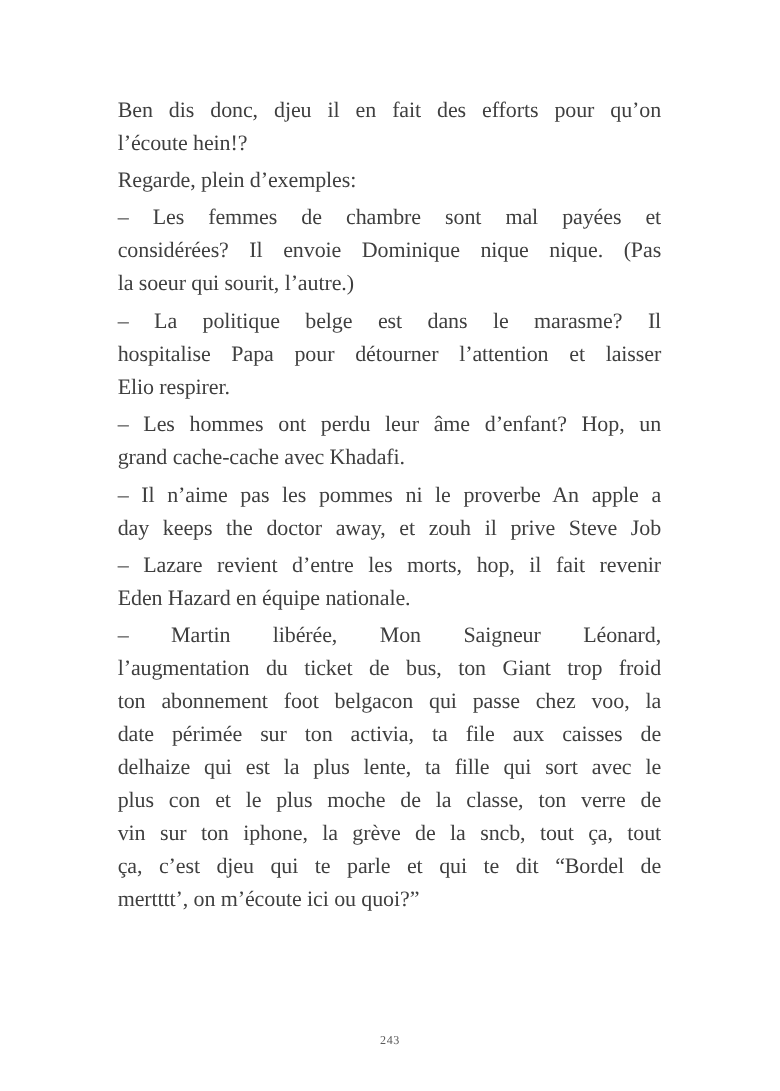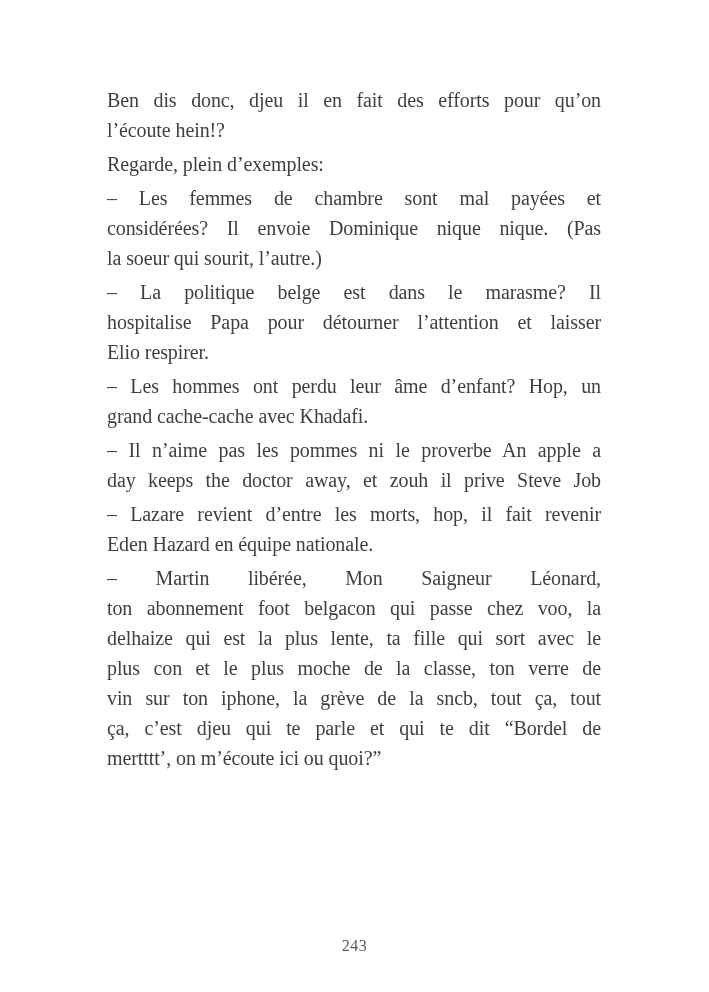--- a/index.html
+++ b/index.html
@@ -42,21 +42,21 @@
   .line.para-end {
     text-align-last: left;
     font-family: Liberation Serif, serif;
   }
   .page-number {
     position: absolute;
     top: 938px;
     left: 0;
     width: 709px;
     text-align: center;
-    font-size: 16px;
+    font-size: 11px;
     line-height: 16px;
     color: #5a5a5a;
     letter-spacing: 0.5px;
   }
 </style>
 </head>
 <body>
 
 <div class="page">
   <div class="text-block">
@@ -84,21 +84,23 @@
       <div class="paragraph">
         <div class="line">– Il n’aime pas les pommes ni le proverbe An apple a</div>
         <div class="line">day keeps the doctor away, et zouh il prive Steve Job</div>
       </div>
       <div class="paragraph">
         <div class="line">– Lazare revient d’entre les morts, hop, il fait revenir</div>
         <div class="line para-end">Eden Hazard en équipe nationale.</div>
       </div>
       <div class="paragraph">
         <div class="line">– Martin libérée, Mon Saigneur Léonard,</div>
+        <div class="line">l’augmentation du ticket de bus, ton Giant trop froid</div>
         <div class="line">ton abonnement foot belgacon qui passe chez voo, la</div>
+        <div class="line">date périmée sur ton activia, ta file aux caisses de</div>
         <div class="line">delhaize qui est la plus lente, ta fille qui sort avec le</div>
         <div class="line">plus con et le plus moche de la classe, ton verre de</div>
         <div class="line">vin sur ton iphone, la grève de la sncb, tout ça, tout</div>
         <div class="line">ça, c’est djeu qui te parle et qui te dit “Bordel de</div>
         <div class="line para-end">mertttt’, on m’écoute ici ou quoi?”</div>
       </div>
     </div>
   <div class="page-number">243</div>
 </div>
 

